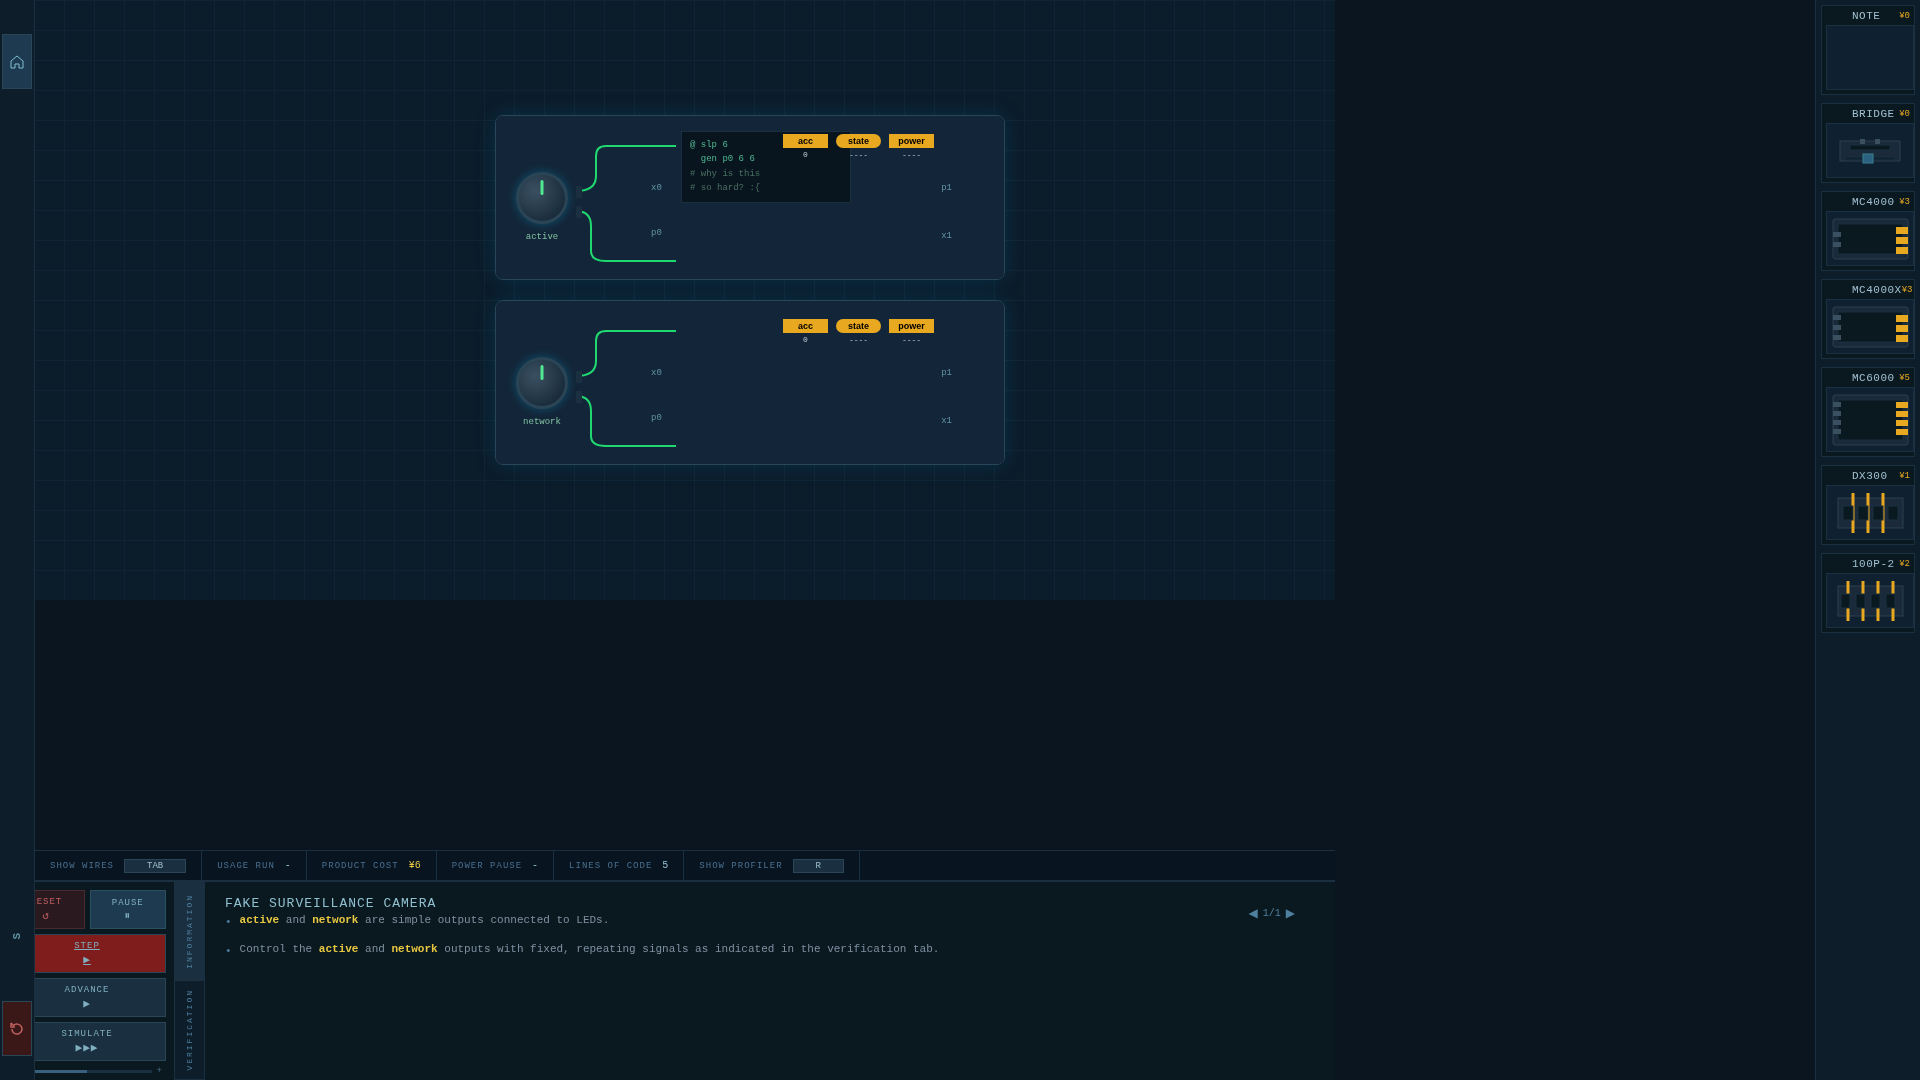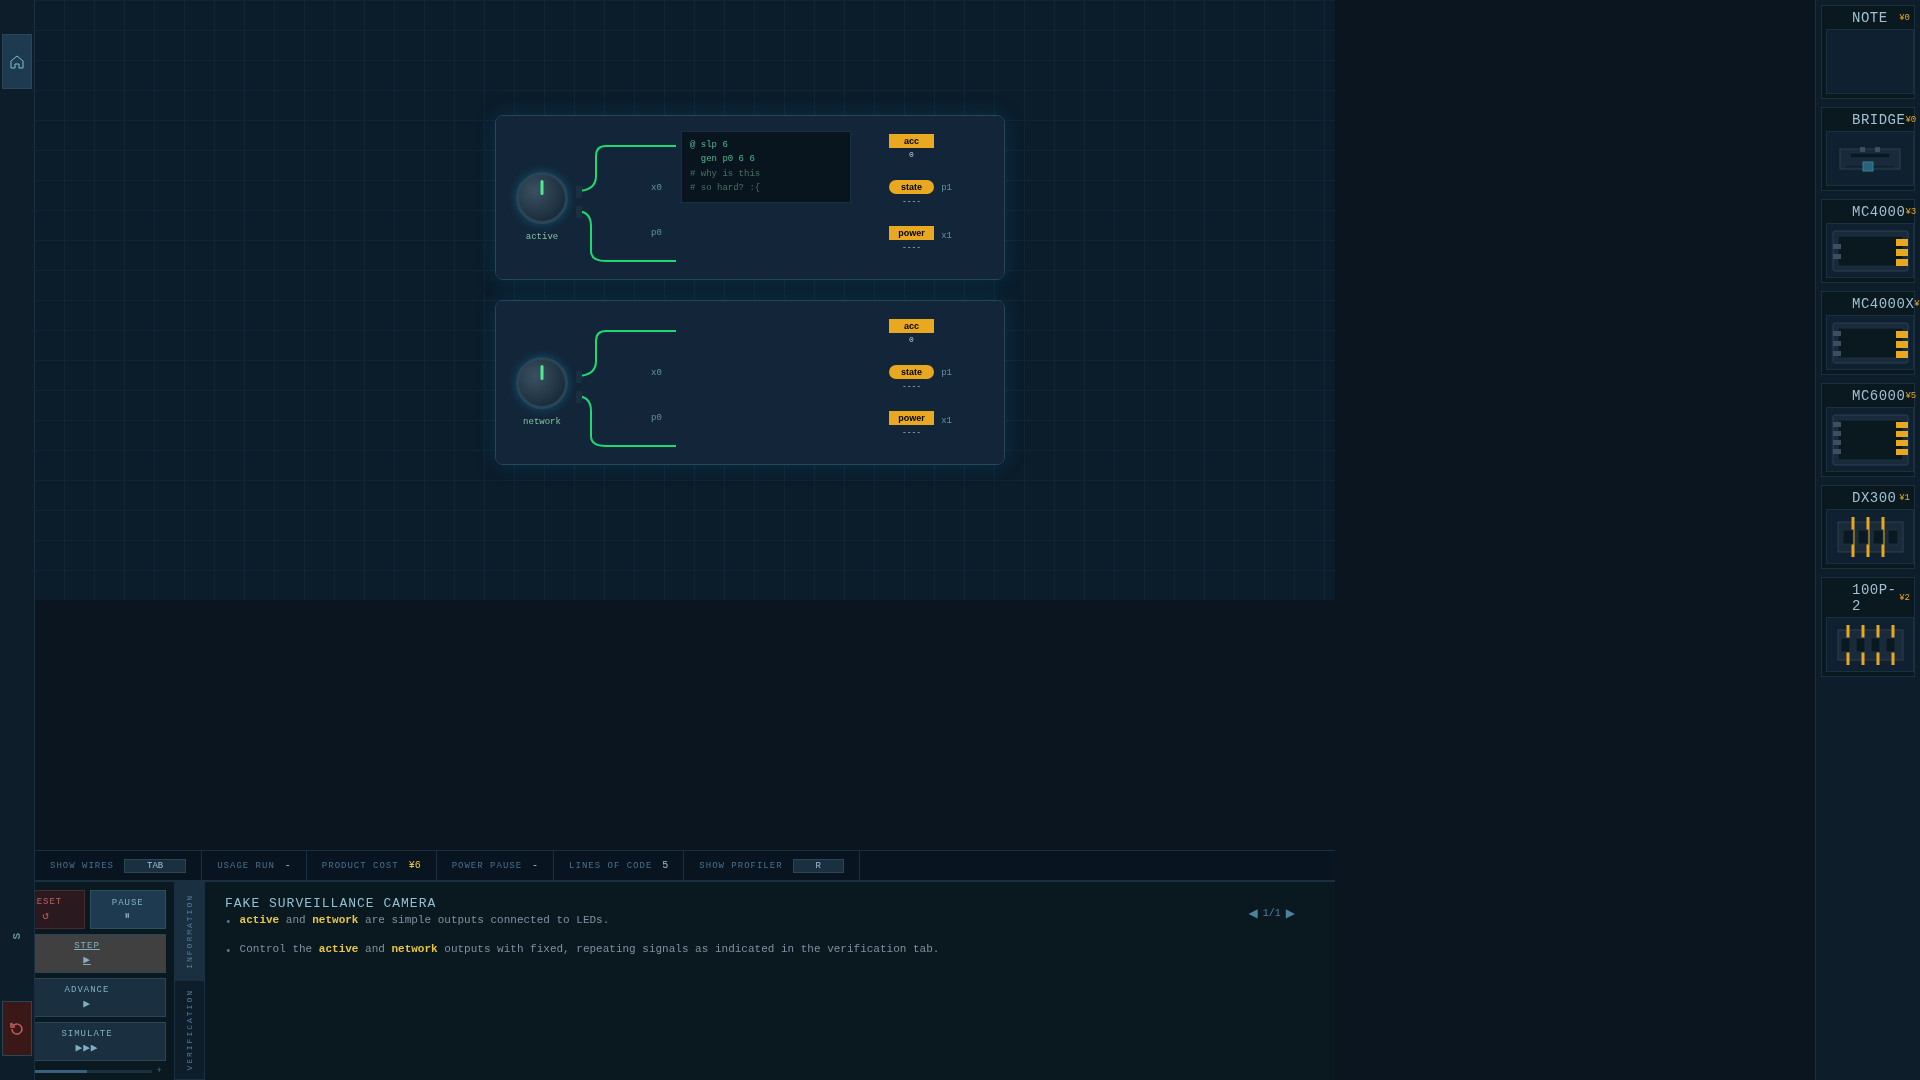--- a/index.html
+++ b/index.html
@@ -66,21 +66,21 @@
       padding: 4px;
     }
     .component-header {
       display: flex;
       justify-content: space-between;
       align-items: center;
       font-size: 9px;
       color: #8ab0c0;
       margin-bottom: 3px;
     }
-    .component-name { font-size: 14px; color: #a0c0d0; letter-spacing: 0.5px; padding-left: 26px; }
+    .component-name { font-size: 11px; color: #a0c0d0; letter-spacing: 0.5px; padding-left: 26px; }
     .component-price { font-size: 9px; color: #e8a820; }
     .component-preview {
       width: 88px;
       height: 55px;
       background: #0f2030;
       border: 1px solid #1a3040;
       position: relative;
       display: flex;
       align-items: center;
       justify-content: center;
@@ -178,22 +178,22 @@
       color: #50b890;
       min-width: 120px;
       line-height: 1.6;
     }
     .code-line { display: block; color: #50b890; }
     .code-comment { color: #4a7060; }
 
     
     .port-group {
       display: flex;
-      flex-direction: column;
-      gap: 17px;
+      flex-direction: row;
+      gap: 8px;
       margin-left: 5px;
     }
     .port-btn {
       padding: 2px 8px;
       font-size: 9px;
       font-weight: bold;
       border: none;
       cursor: pointer;
       text-align: center;
       min-width: 45px;
@@ -269,21 +269,21 @@
       border: 1px solid #2a4555;
       color: #80b0c0;
       font-size: 9px;
       font-family: 'Courier New', monospace;
       cursor: pointer;
       text-align: center;
       letter-spacing: 1px;
     }
     .ctrl-btn.reset { background: #2a1a20; border-color: #4a2a30; color: #c06060; }
     .ctrl-btn.pause { background: #1e3a50; border-color: #2a5060; }
-    .ctrl-btn.step { background: #404040; text-decoration: underline; }
+    .ctrl-btn.step { background: #7f1d1d; text-decoration: underline; }
     .ctrl-btn.advance { background: #1a3040; }
     .ctrl-btn.simulate { background: #1a3040; }
     .ctrl-symbol { font-size: 11px; display: block; margin-top: 2px; }
     .volume-row {
       display: flex;
       align-items: center;
       gap: 5px;
       padding: 0 4px;
     }
     .vol-label { font-size: 9px; color: #4a7090; }

